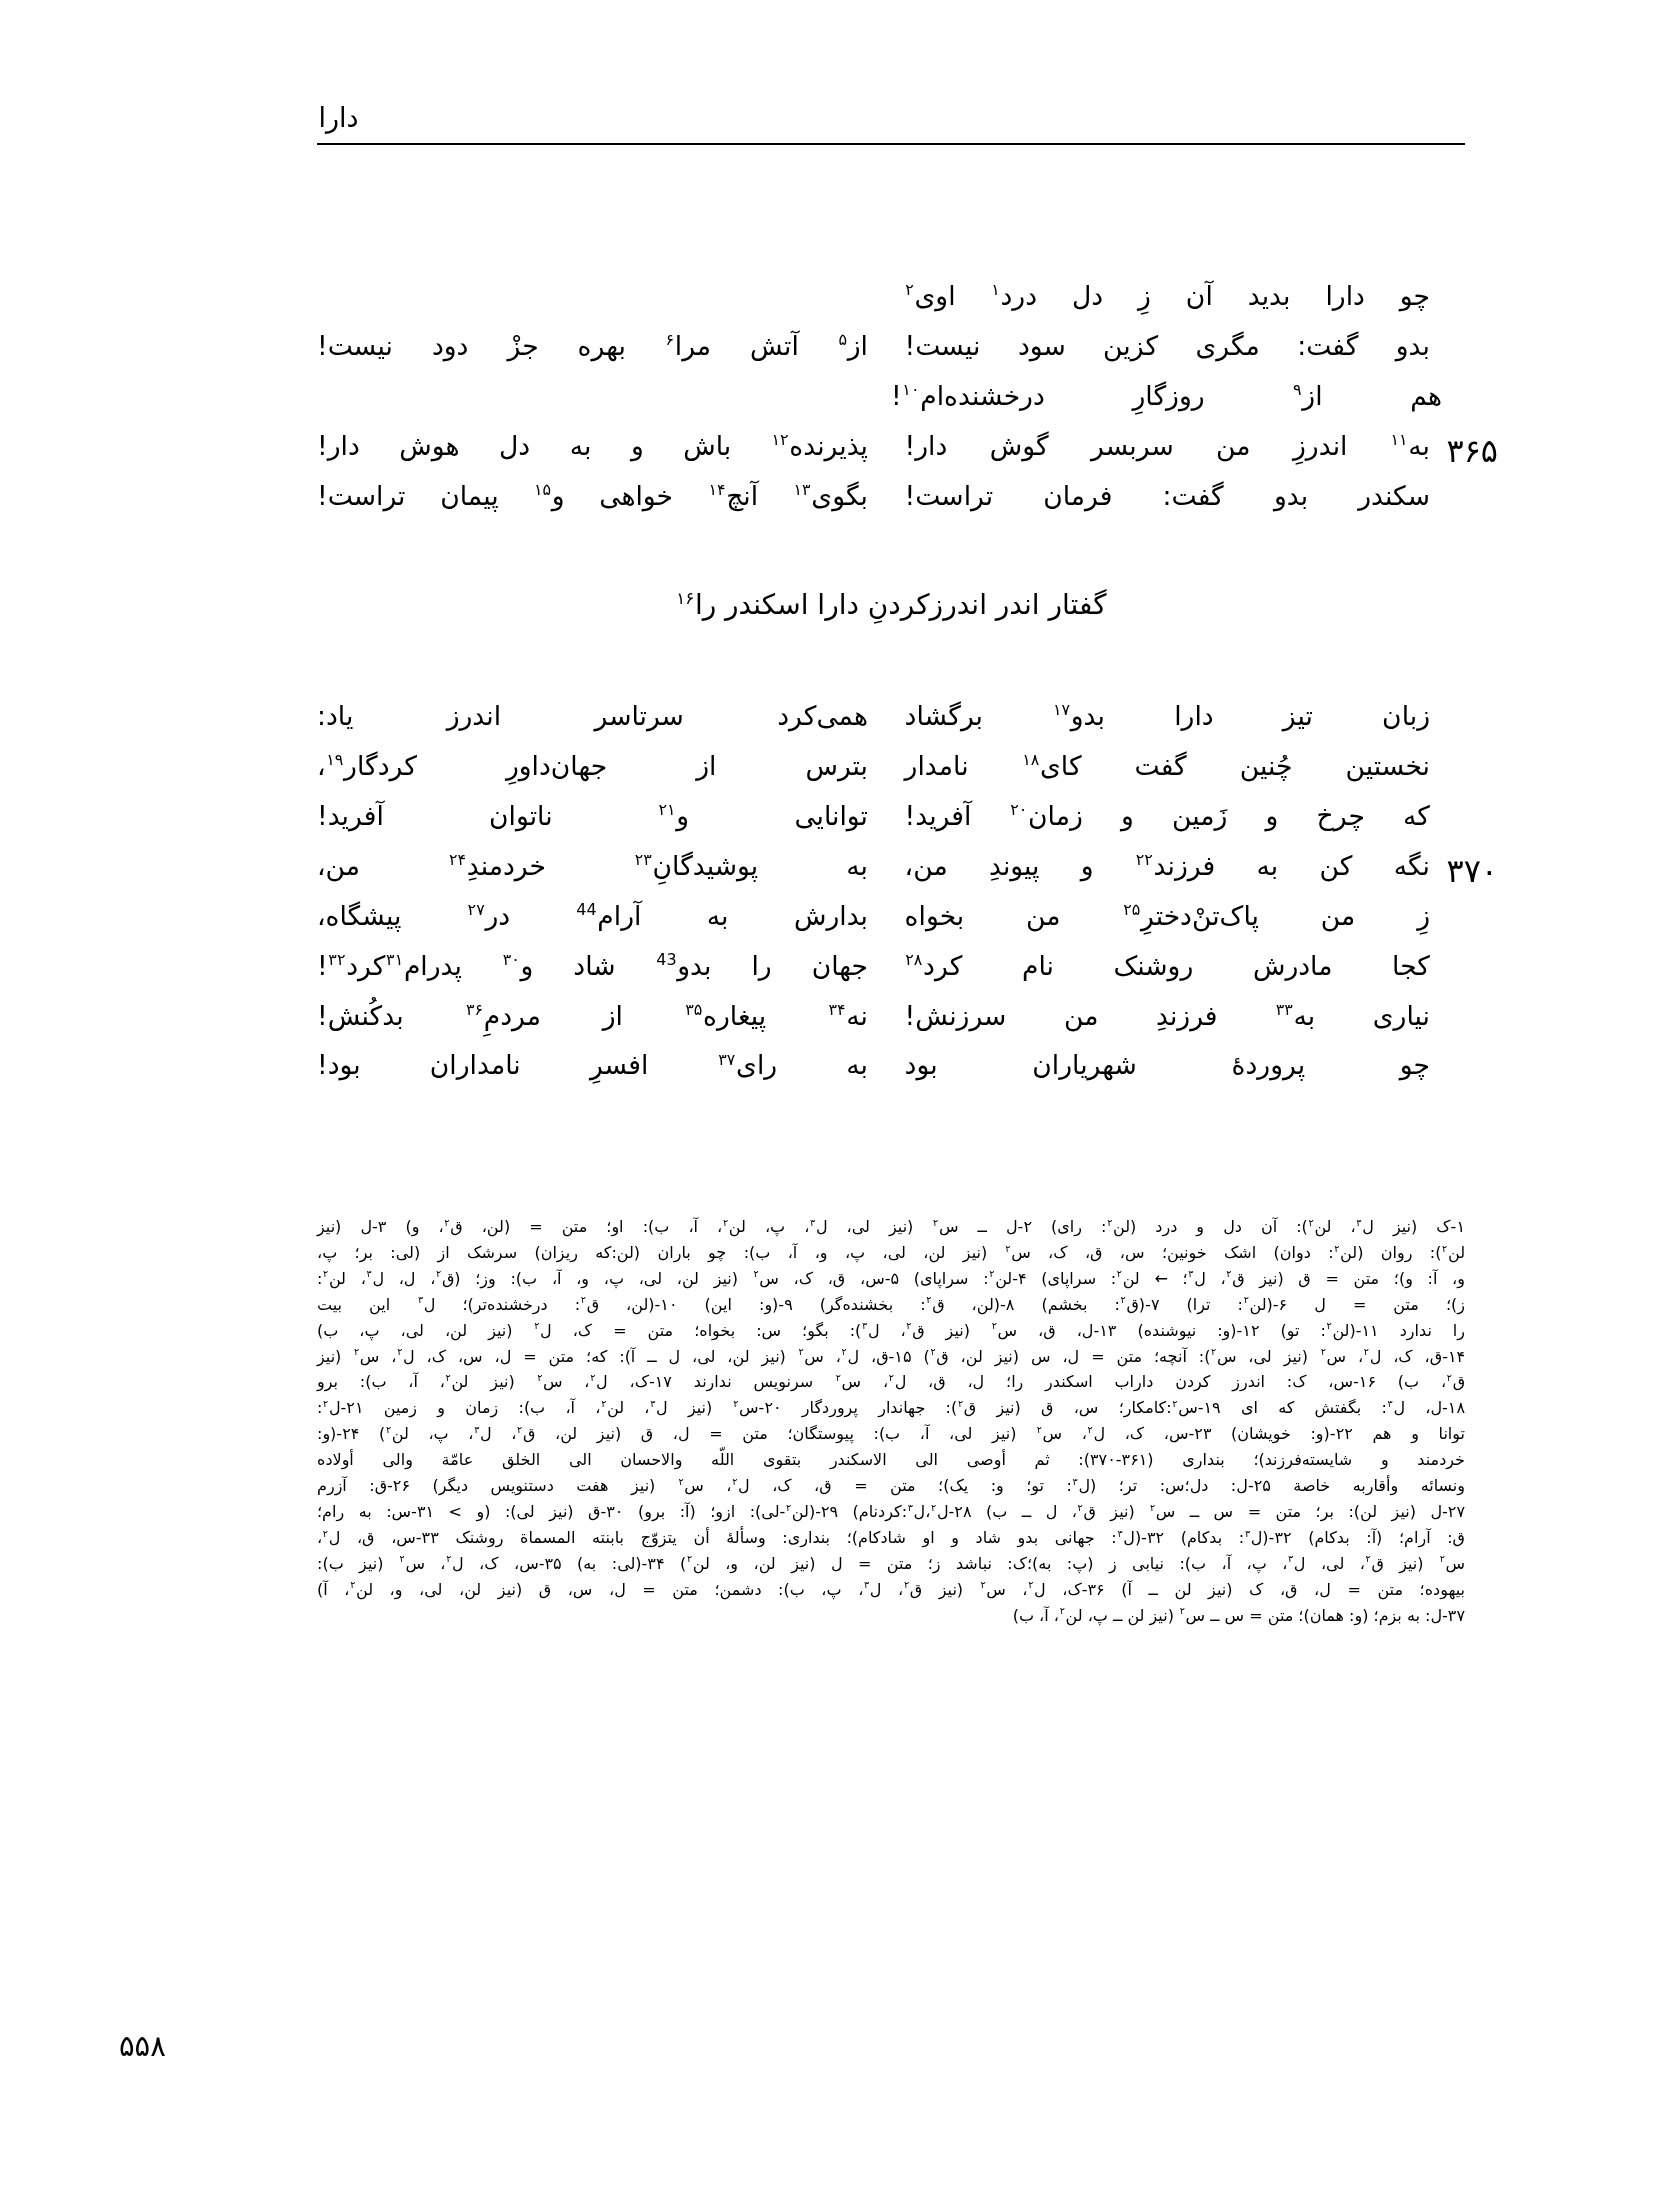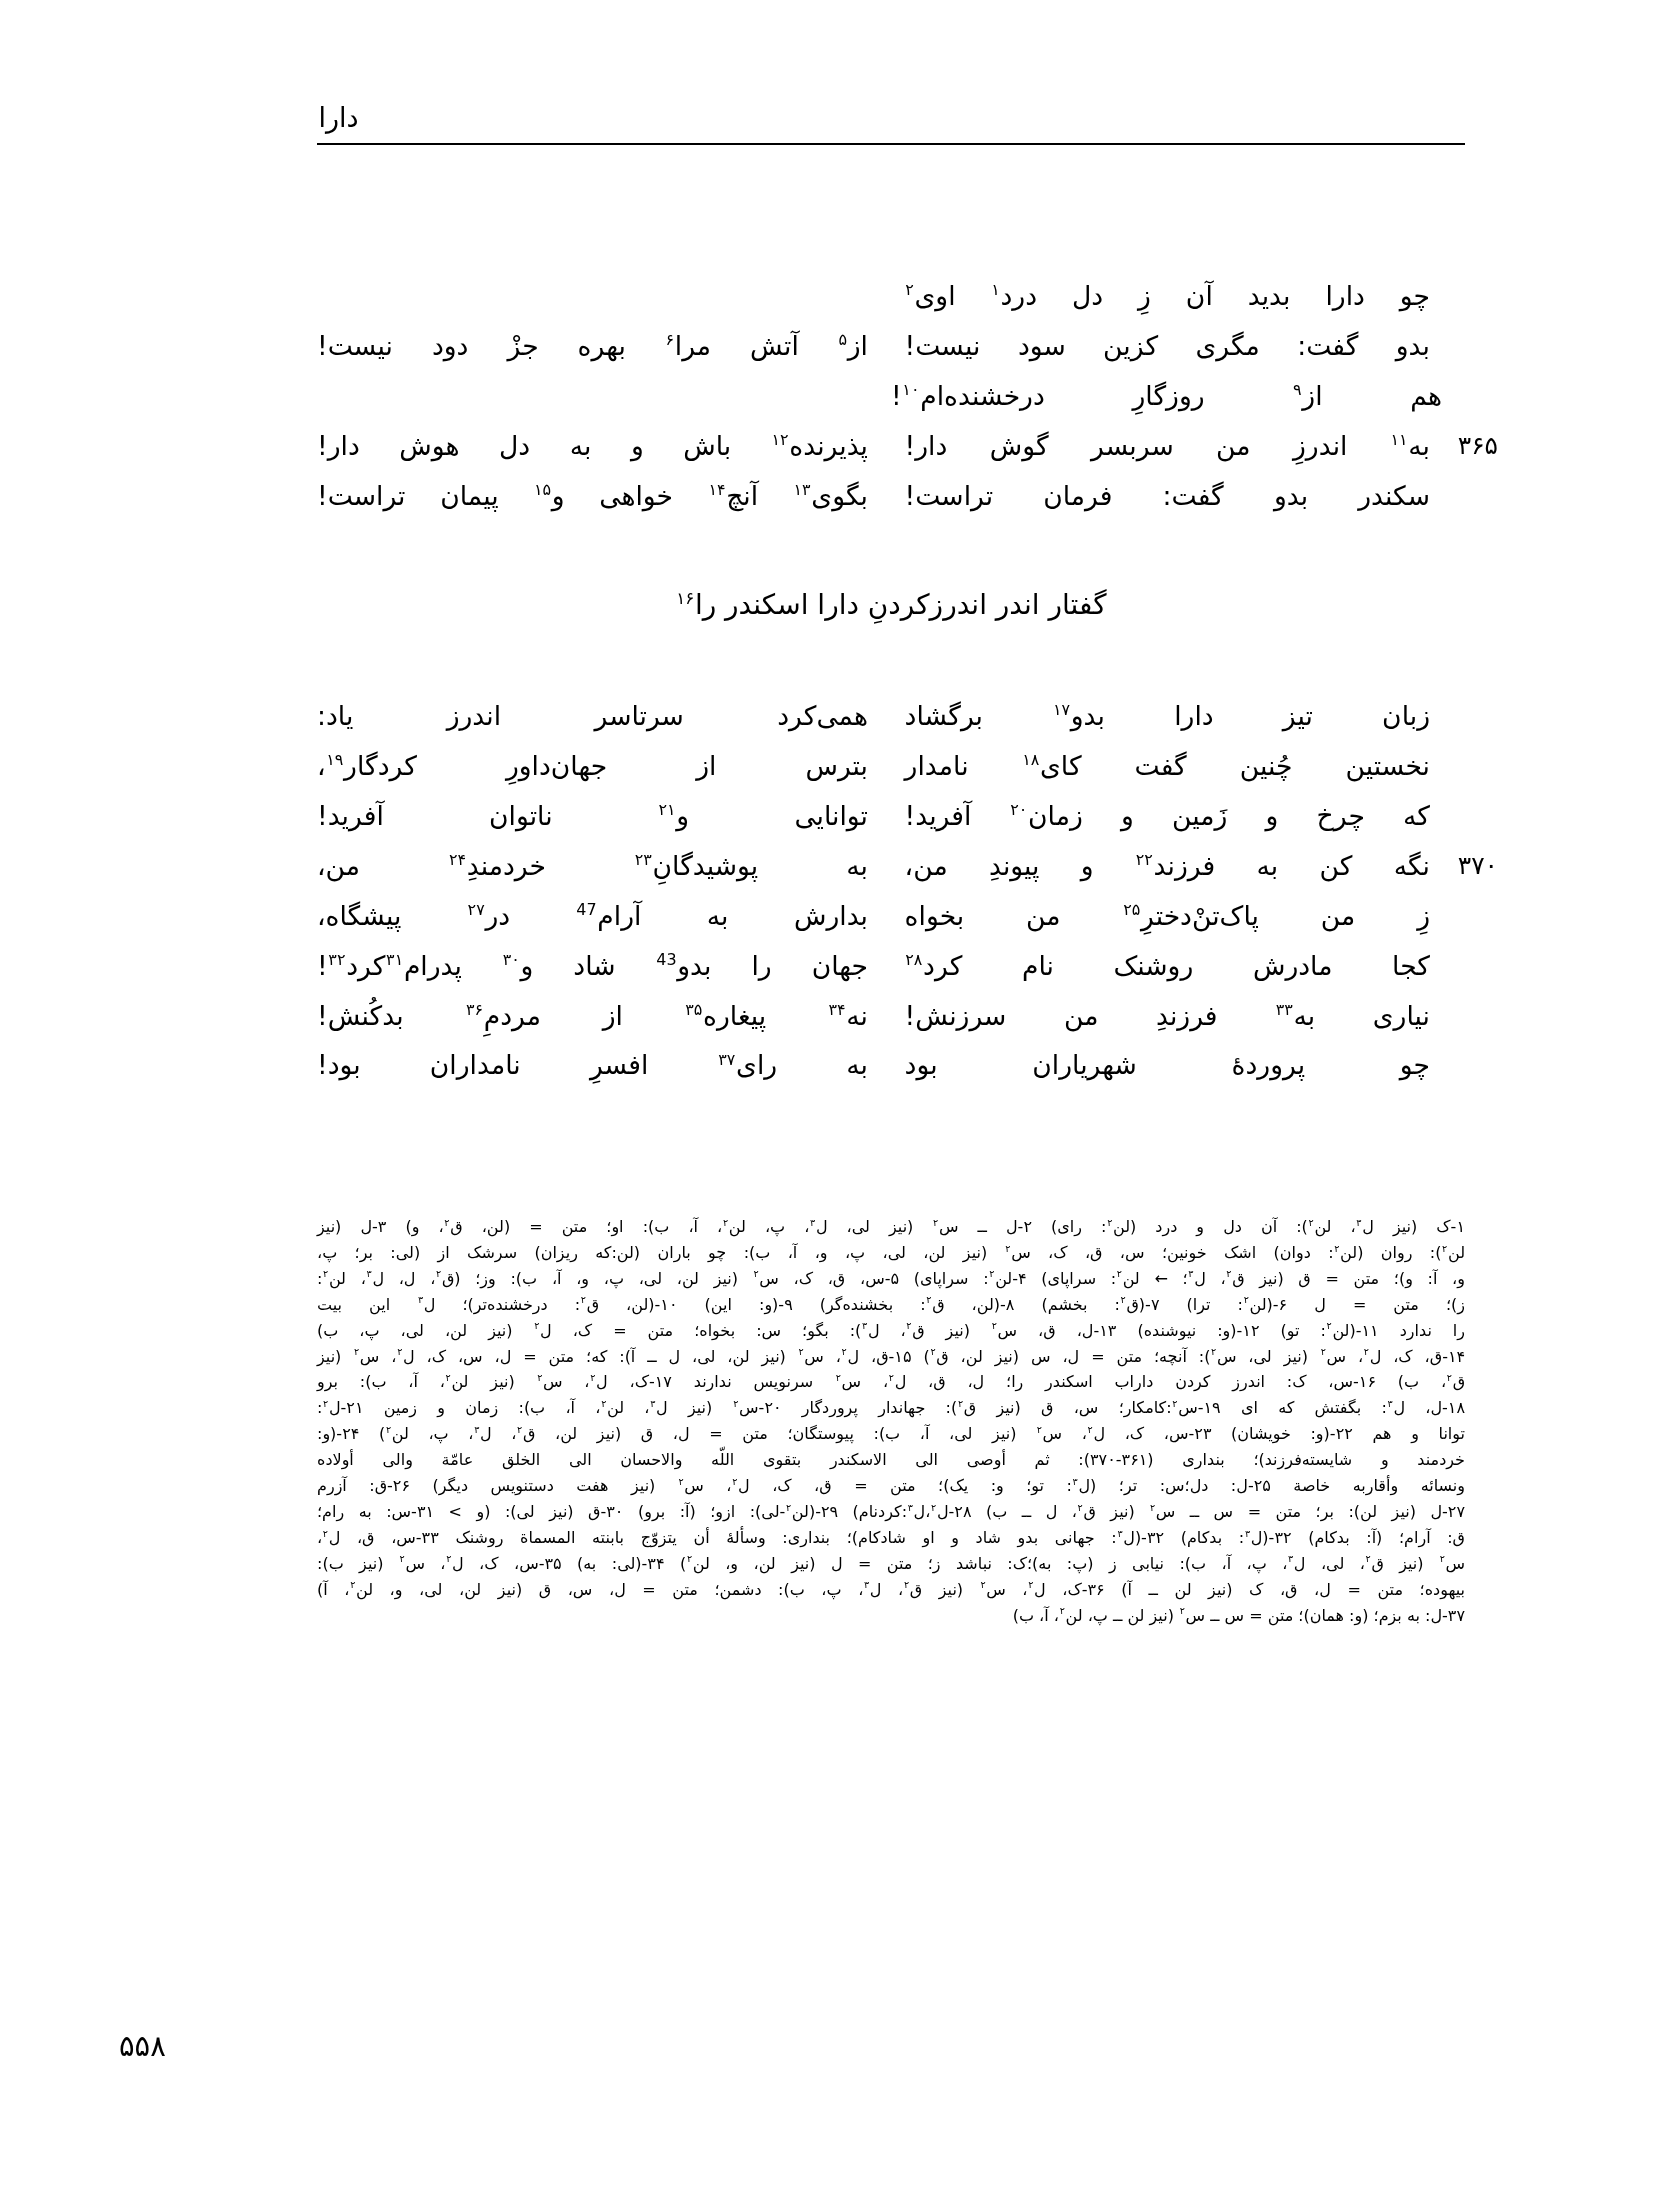--- a/index.html
+++ b/index.html
@@ -83,21 +83,21 @@
     padding-right: 23px;
     padding-left: 0px;
     text-align: justify;
     text-align-last: justify;
     white-space: normal;
   }
   .line-no {
     position: absolute;
     right: -33px;
     top: 1.4px;
-    font-size: 25px;
+    font-size: 32px;
     letter-spacing: 0px;
   }
   sup.fn {
     font-size: 0.60em;
     vertical-align: super;
     line-height: 0;
     margin: 0 0.7px;
   }
 
   
@@ -192,21 +192,21 @@
       <div class="beyt">
         <div class="hemistich hemi-right"><span>که چرخ و زَمین و زمان<sup class="fn">۲۰</sup> آفرید!</span></div>
         <div class="hemistich hemi-left"><span>توانایی و<sup class="fn">۲۱</sup> ناتوان آفرید!</span></div>
       </div>
       <div class="beyt">
         <div class="hemistich hemi-right"><span class="line-no">۳۷۰</span><span>نگه کن به فرزند<sup class="fn">۲۲</sup> و پیوندِ من،</span></div>
         <div class="hemistich hemi-left"><span>به پوشیدگانِ<sup class="fn">۲۳</sup> خردمندِ<sup class="fn">۲۴</sup> من،</span></div>
       </div>
       <div class="beyt">
         <div class="hemistich hemi-right"><span>زِ من پاک‌تنْ‌دخترِ<sup class="fn">۲۵</sup> من بخواه</span></div>
-        <div class="hemistich hemi-left"><span>بدارش به آرام<sup class="fn">47</sup> در<sup class="fn">۲۷</sup> پیشگاه،</span></div>
+        <div class="hemistich hemi-left"><span>بدارش به آرام<sup class="fn">44</sup> در<sup class="fn">۲۷</sup> پیشگاه،</span></div>
       </div>
       <div class="beyt">
         <div class="hemistich hemi-right"><span>کجا مادرش روشنک نام کرد<sup class="fn">۲۸</sup></span></div>
         <div class="hemistich hemi-left"><span>جهان را بدو<sup class="fn">43</sup> شاد و<sup class="fn">۳۰</sup> پدرام<sup class="fn">۳۱</sup>کرد<sup class="fn">۳۲</sup>!</span></div>
       </div>
       <div class="beyt">
         <div class="hemistich hemi-right"><span>نیاری به<sup class="fn">۳۳</sup> فرزندِ من سرزنش!</span></div>
         <div class="hemistich hemi-left"><span>نه<sup class="fn">۳۴</sup> پیغاره<sup class="fn">۳۵</sup> از مردمِ<sup class="fn">۳۶</sup> بدکُنش!</span></div>
       </div>
       <div class="beyt">

